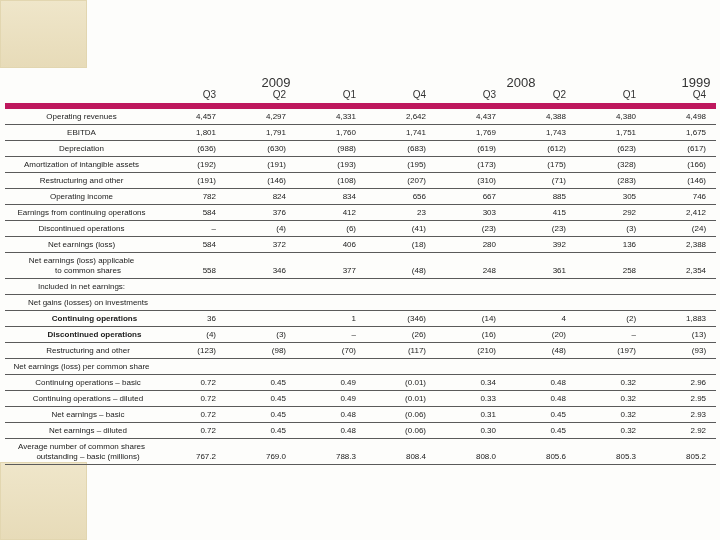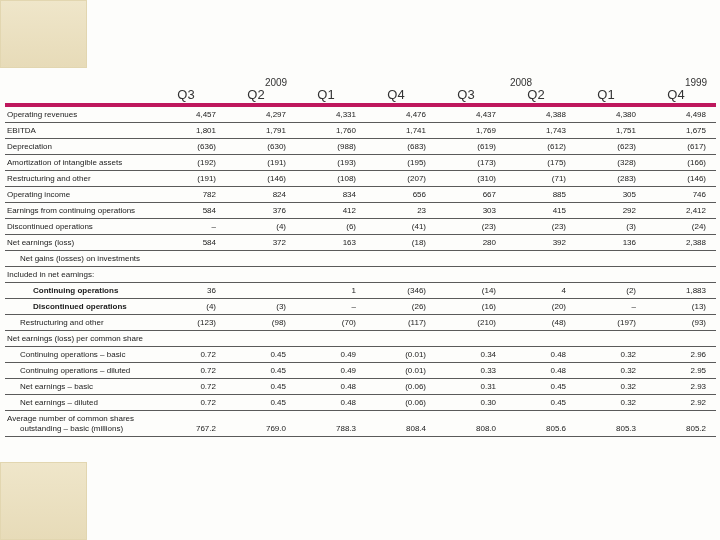--- a/index.html
+++ b/index.html
@@ -14,32 +14,32 @@
     box-shadow:inset 0 0 0 1px #e2d6b0;
   }
   .corner-top{top:0;height:68px;}
   .corner-bottom{bottom:0;height:78px;}
 
   table.fin{
     position:absolute;left:5px;top:77px;width:711px;
     border-collapse:collapse;table-layout:fixed;color:#1b1b1b;
   }
   .fin th,.fin td{font-weight:normal;font-size:8px;line-height:10px;}
-  tr.years th{padding:1px 0 1px 30px;font-size:10px;color:#333;}
+  tr.years th{padding:1px 0 1px 30px;font-size:13px;color:#333;}
   tr.years th.spacer{padding:0;}
   tr.quarters th{
-    padding:1px 10px 3px 0;font-size:13px;color:#333;
-    border-bottom:4px solid #be185d;
+    padding:1px 10px 3px 0;text-align:right;font-size:10px;color:#333;
+    border-bottom:6px solid #be185d;
   }
   tbody td{
     border-bottom:1px solid #5a5a5a;
     padding:3px 0 2px 0;vertical-align:bottom;
   }
   td.num{text-align:right;padding-right:10px;white-space:nowrap;}
-  td.rowlabel{white-space:nowrap;overflow:hidden;}
+  td.rowlabel{white-space:nowrap;overflow:hidden;text-align:center;}
   .ind-0 .l1{padding-left:2px;}
   .ind-1 .l1{padding-left:15px;}
   .ind-2 .l1{padding-left:28px;font-weight:bold;}
   .l2{padding-left:15px;}
 </style>
 </head>
 <body>
 
 <div class="corner corner-top"></div>
 <div class="corner corner-bottom"></div>
@@ -69,21 +69,21 @@
       </tr>
   </thead>
   <tbody>
       <tr>
         <td class="rowlabel ind-0">
           <div class="l1">Operating revenues</div>
         </td>
         <td class="num">4,457</td>
         <td class="num">4,297</td>
         <td class="num">4,331</td>
-        <td class="num">4,476</td>
+        <td class="num">2,642</td>
         <td class="num">4,437</td>
         <td class="num">4,388</td>
         <td class="num">4,380</td>
         <td class="num">4,498</td>
       </tr>
       <tr>
         <td class="rowlabel ind-0">
           <div class="l1">EBITDA</div>
         </td>
         <td class="num">1,801</td>
@@ -172,43 +172,57 @@
         <td class="num">(23)</td>
         <td class="num">(3)</td>
         <td class="num">(24)</td>
       </tr>
       <tr>
         <td class="rowlabel ind-0">
           <div class="l1">Net earnings (loss)</div>
         </td>
         <td class="num">584</td>
         <td class="num">372</td>
-        <td class="num">163</td>
+        <td class="num">406</td>
         <td class="num">(18)</td>
         <td class="num">280</td>
         <td class="num">392</td>
         <td class="num">136</td>
         <td class="num">2,388</td>
       </tr>
       <tr>
+        <td class="rowlabel ind-0">
+          <div class="l1">Net earnings (loss) applicable</div>
+          <div class="l2">to common shares</div>
+        </td>
+        <td class="num">558</td>
+        <td class="num">346</td>
+        <td class="num">377</td>
+        <td class="num">(48)</td>
+        <td class="num">248</td>
+        <td class="num">361</td>
+        <td class="num">258</td>
+        <td class="num">2,354</td>
+      </tr>
+      <tr>
+        <td class="rowlabel ind-0">
+          <div class="l1">Included in net earnings:</div>
+        </td>
+        <td class="num"></td>
+        <td class="num"></td>
+        <td class="num"></td>
+        <td class="num"></td>
+        <td class="num"></td>
+        <td class="num"></td>
+        <td class="num"></td>
+        <td class="num"></td>
+      </tr>
+      <tr>
         <td class="rowlabel ind-1">
           <div class="l1">Net gains (losses) on investments</div>
-        </td>
-        <td class="num"></td>
-        <td class="num"></td>
-        <td class="num"></td>
-        <td class="num"></td>
-        <td class="num"></td>
-        <td class="num"></td>
-        <td class="num"></td>
-        <td class="num"></td>
-      </tr>
-      <tr>
-        <td class="rowlabel ind-0">
-          <div class="l1">Included in net earnings:</div>
         </td>
         <td class="num"></td>
         <td class="num"></td>
         <td class="num"></td>
         <td class="num"></td>
         <td class="num"></td>
         <td class="num"></td>
         <td class="num"></td>
         <td class="num"></td>
       </tr>

